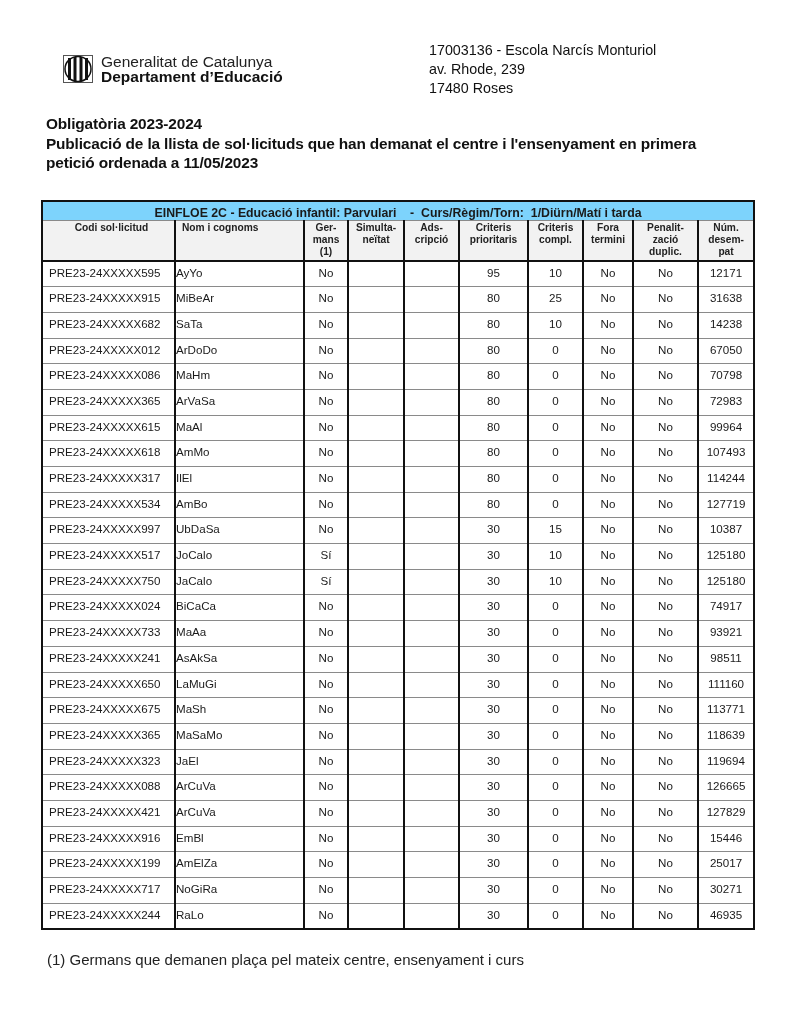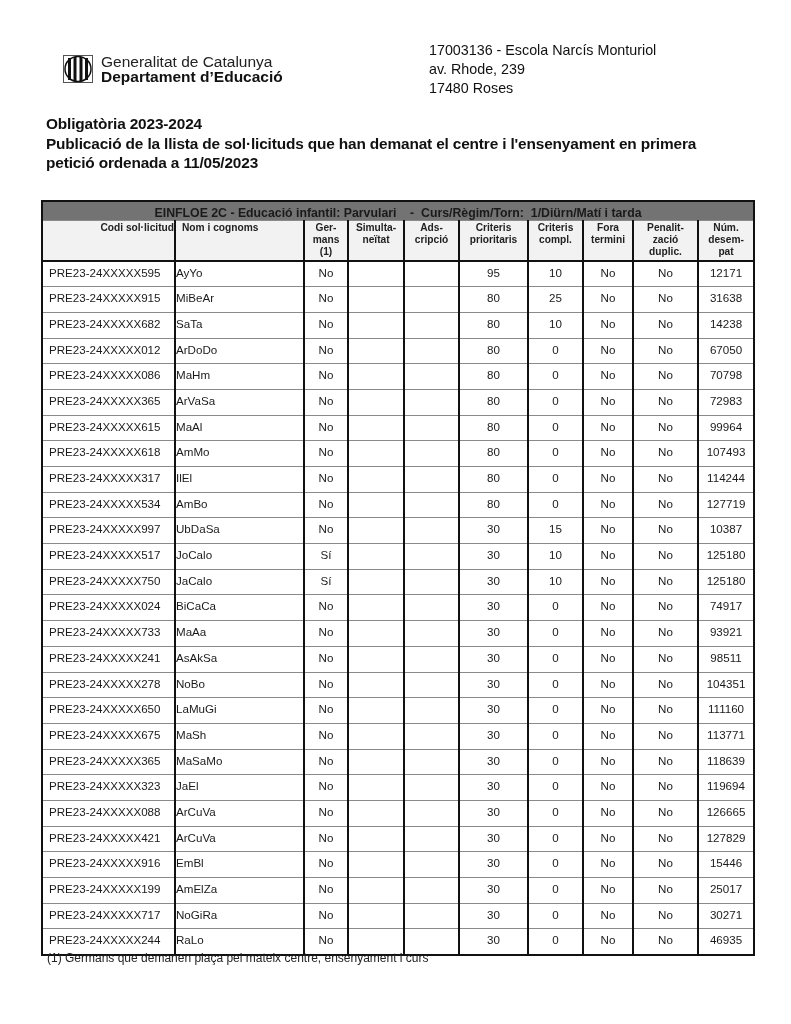--- a/index.html
+++ b/index.html
@@ -10,36 +10,36 @@
   .logo-mark svg { display: block; }
   .logo-text { line-height: 15px; }
   .logo-line1 { font-size: 15.5px; color: #222; }
   .logo-line2 { font-size: 15.5px; font-weight: bold; color: #111; }
   .school { position: absolute; left: 429px; top: 41px; font-size: 14.3px; line-height: 19px; color: #111; }
   .heading { position: absolute; left: 46px; top: 114px; font-weight: bold; font-size: 15.4px; line-height: 19.5px; color: #111; letter-spacing: -0.15px; }
   .tablewrap { position: absolute; left: 41px; top: 200px; width: 712px; }
   table { border-collapse: collapse; width: 712px; table-layout: fixed; }
   td, th { padding: 0; }
   .title-cell { height: 16px; border-left: 2px solid #111; border-right: 2px solid #111; border-top: 2px solid #111;
-                background: #737373; font-weight: bold; font-size: 12.3px; text-align: center; line-height: 14px; }
+                background: #7dd3fc; font-weight: bold; font-size: 12.3px; text-align: center; line-height: 14px; }
   .title-cell span { white-space: pre; }
   th { font-size: 10.2px; font-weight: bold; vertical-align: top; line-height: 12px; background: #f2f2f2;
        border-left: 2px solid #111; border-top: 1.5px solid #111; border-bottom: 2px solid #111; height: 38px; padding-top: 1px; color: #222; }
-  th.first { text-align: right; padding-left: 6px; }
+  th.first { text-align: center; padding-left: 6px; }
   th.name { text-align: left; padding-left: 6px; }
   th.c { text-align: center; }
   th.last { border-right: 2px solid #111; }
   td { font-size: 11.6px; height: 25.7px; vertical-align: top; line-height: 13px; padding-top: 4px; box-sizing: border-box;
        border-left: 2px solid #111; border-bottom: 1px solid #8a8a8a; color: #1a1a1a; }
   td.codi { padding-left: 6px; text-align: left; }
   td.nom { text-align: left; }
   td.c { text-align: center; }
   td.last { border-right: 2px solid #111; }
   tr.lastrow td { border-bottom: 2px solid #111; }
-  .footnote { position: absolute; left: 47px; top: 951px; font-size: 12px; color: #222; }
+  .footnote { position: absolute; left: 47px; top: 951px; font-size: 15px; color: #222; }
 </style>
 </head>
 <body>
 
 <div class="logo">
   <div class="logo-mark">
     <svg width="30" height="28" viewBox="0 0 30 28">
       <rect x="0.5" y="0.5" width="29" height="27" fill="#fff" stroke="#555" stroke-width="1"></rect>
       <ellipse cx="15" cy="14" rx="13" ry="12.5" fill="#fff" stroke="#111" stroke-width="1.5"></ellipse>
       <rect x="5" y="3" width="3" height="22" fill="#111"></rect>
@@ -295,32 +295,20 @@
           <td class="c">No</td>
           <td class="c"></td>
           <td class="c"></td>
           <td class="c">30</td>
           <td class="c">0</td>
           <td class="c">No</td>
           <td class="c">No</td>
           <td class="c last">98511</td>
         </tr>
         <tr>
-          <td class="codi">PRE23-24XXXXX278</td>
-          <td class="nom">NoBo</td>
-          <td class="c">No</td>
-          <td class="c"></td>
-          <td class="c"></td>
-          <td class="c">30</td>
-          <td class="c">0</td>
-          <td class="c">No</td>
-          <td class="c">No</td>
-          <td class="c last">104351</td>
-        </tr>
-        <tr>
           <td class="codi">PRE23-24XXXXX650</td>
           <td class="nom">LaMuGi</td>
           <td class="c">No</td>
           <td class="c"></td>
           <td class="c"></td>
           <td class="c">30</td>
           <td class="c">0</td>
           <td class="c">No</td>
           <td class="c">No</td>
           <td class="c last">111160</td>

